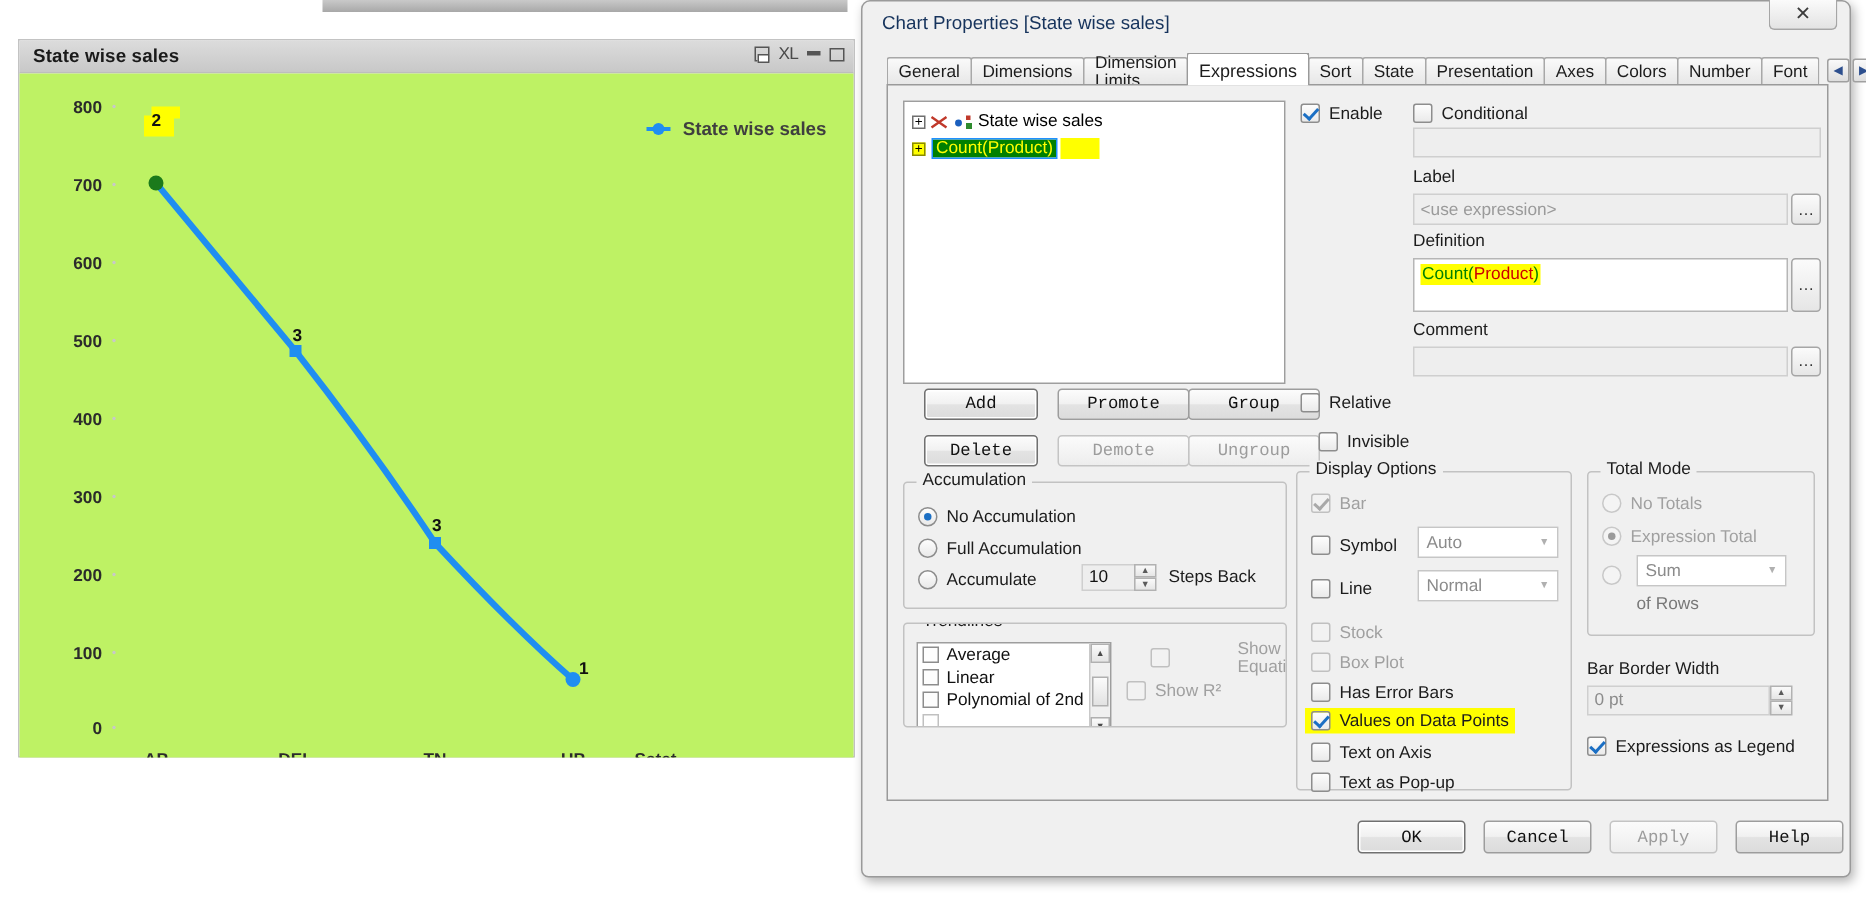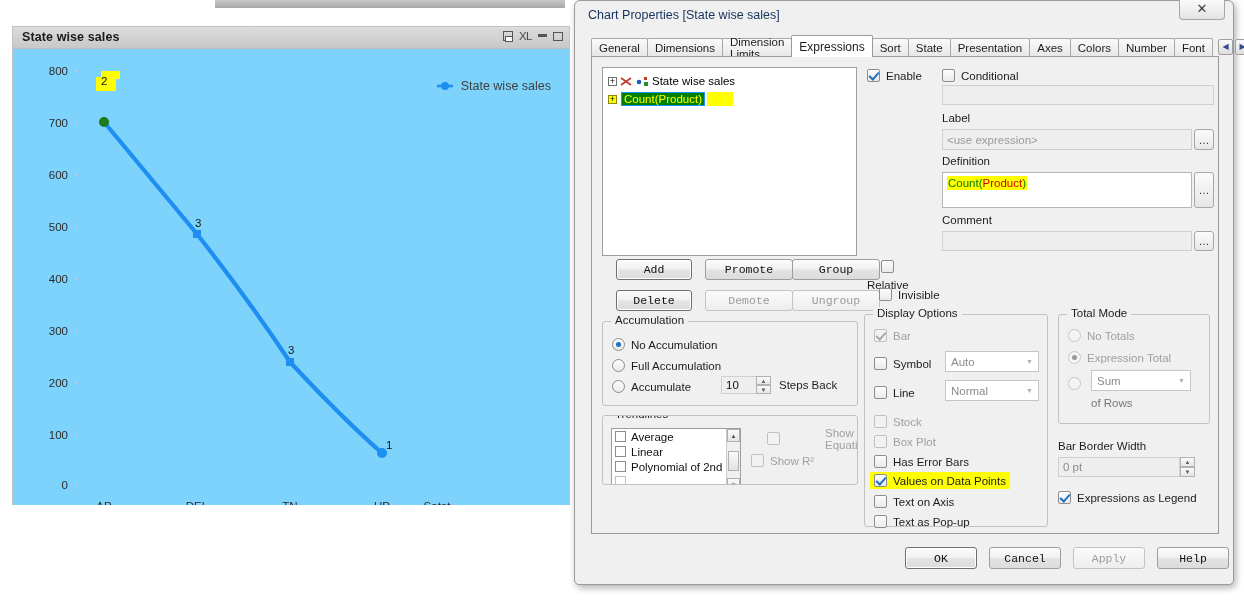--- a/index.html
+++ b/index.html
@@ -34,21 +34,21 @@
     font-size:12.5px; font-weight:bold; color:#1a1a1a;
     letter-spacing:0.1px;
   }
   .cap-icons { position:absolute; right:6px; top:3px; display:flex; gap:6px; align-items:center; }
   .cap-xl { font-size:11.5px; color:#4a4a4a; font-family:"Liberation Sans",sans-serif; letter-spacing:-0.5px;}
   .cap-min { display:inline-block; width:9px; height:3px; background:#555; margin-bottom:2px;}
   .cap-max { display:inline-block; width:10px; height:9px; border:1.6px solid #555; }
   .cap-print { display:inline-block; width:10px; height:10px; border:1.4px solid #555; position:relative;}
   .cap-print:after{content:"";position:absolute;left:1px;top:4px;width:6px;height:4px;border:1px solid #555;background:#fff;}
 
-  .chart-plot { position:relative; width:100%; height:456px; background:#7dd3fc; }
+  .chart-plot { position:relative; width:100%; height:456px; background:#bef264;font-weight:bold; }
   .chart-plot svg { display:block; }
   .leg-wrap { position:absolute; right:18px; top:30px; display:flex; align-items:center; gap:7px;}
   .leg-text { font-size:12.5px; color:#3f3f3f; }
 
   
   .dialog {
     position:absolute; left:574px; top:0px; width:660px; height:585px;
     background:#f0f0f0;
     border:1px solid #9a9a9a;
     border-radius:6px 6px 5px 5px;
@@ -404,21 +404,21 @@
         <span class="hl-yellow" style="padding:1px 1px;">
           <span style="color:#008000;">Count(</span><span style="color:#cc0000;">Product</span><span style="color:#008000;">)</span>
         </span>
       </div>
       <div class="ellip" style="position:absolute;left:602px;top:115px;height:36px;">…</div>
 
       <span class="lbl" style="position:absolute;left:350px;top:157px;">Comment</span>
       <div class="tin ro" style="position:absolute;left:350px;top:174px;width:250px;height:20px;"></div>
       <div class="ellip" style="position:absolute;left:602px;top:174px;height:20px;">…</div>
 
-      <div class="ckrow" style="position:absolute;left:275px;top:203px;flex-direction:column;">
+      <div class="ckrow" style="position:absolute;left:275px;top:203px;">
         <span class="cb"></span>
         <span>Relative</span>
       </div>
       <div class="ckrow" style="position:absolute;left:275px;top:229px;margin-left:12px;">
         <span class="cb"></span>
         <span>Invisible</span>
       </div>
 
       <div class="grp" style="left:272px;top:257px;width:184px;height:213px;background:#f0f0f0;">
         <span class="grp-title">Display Options</span>

